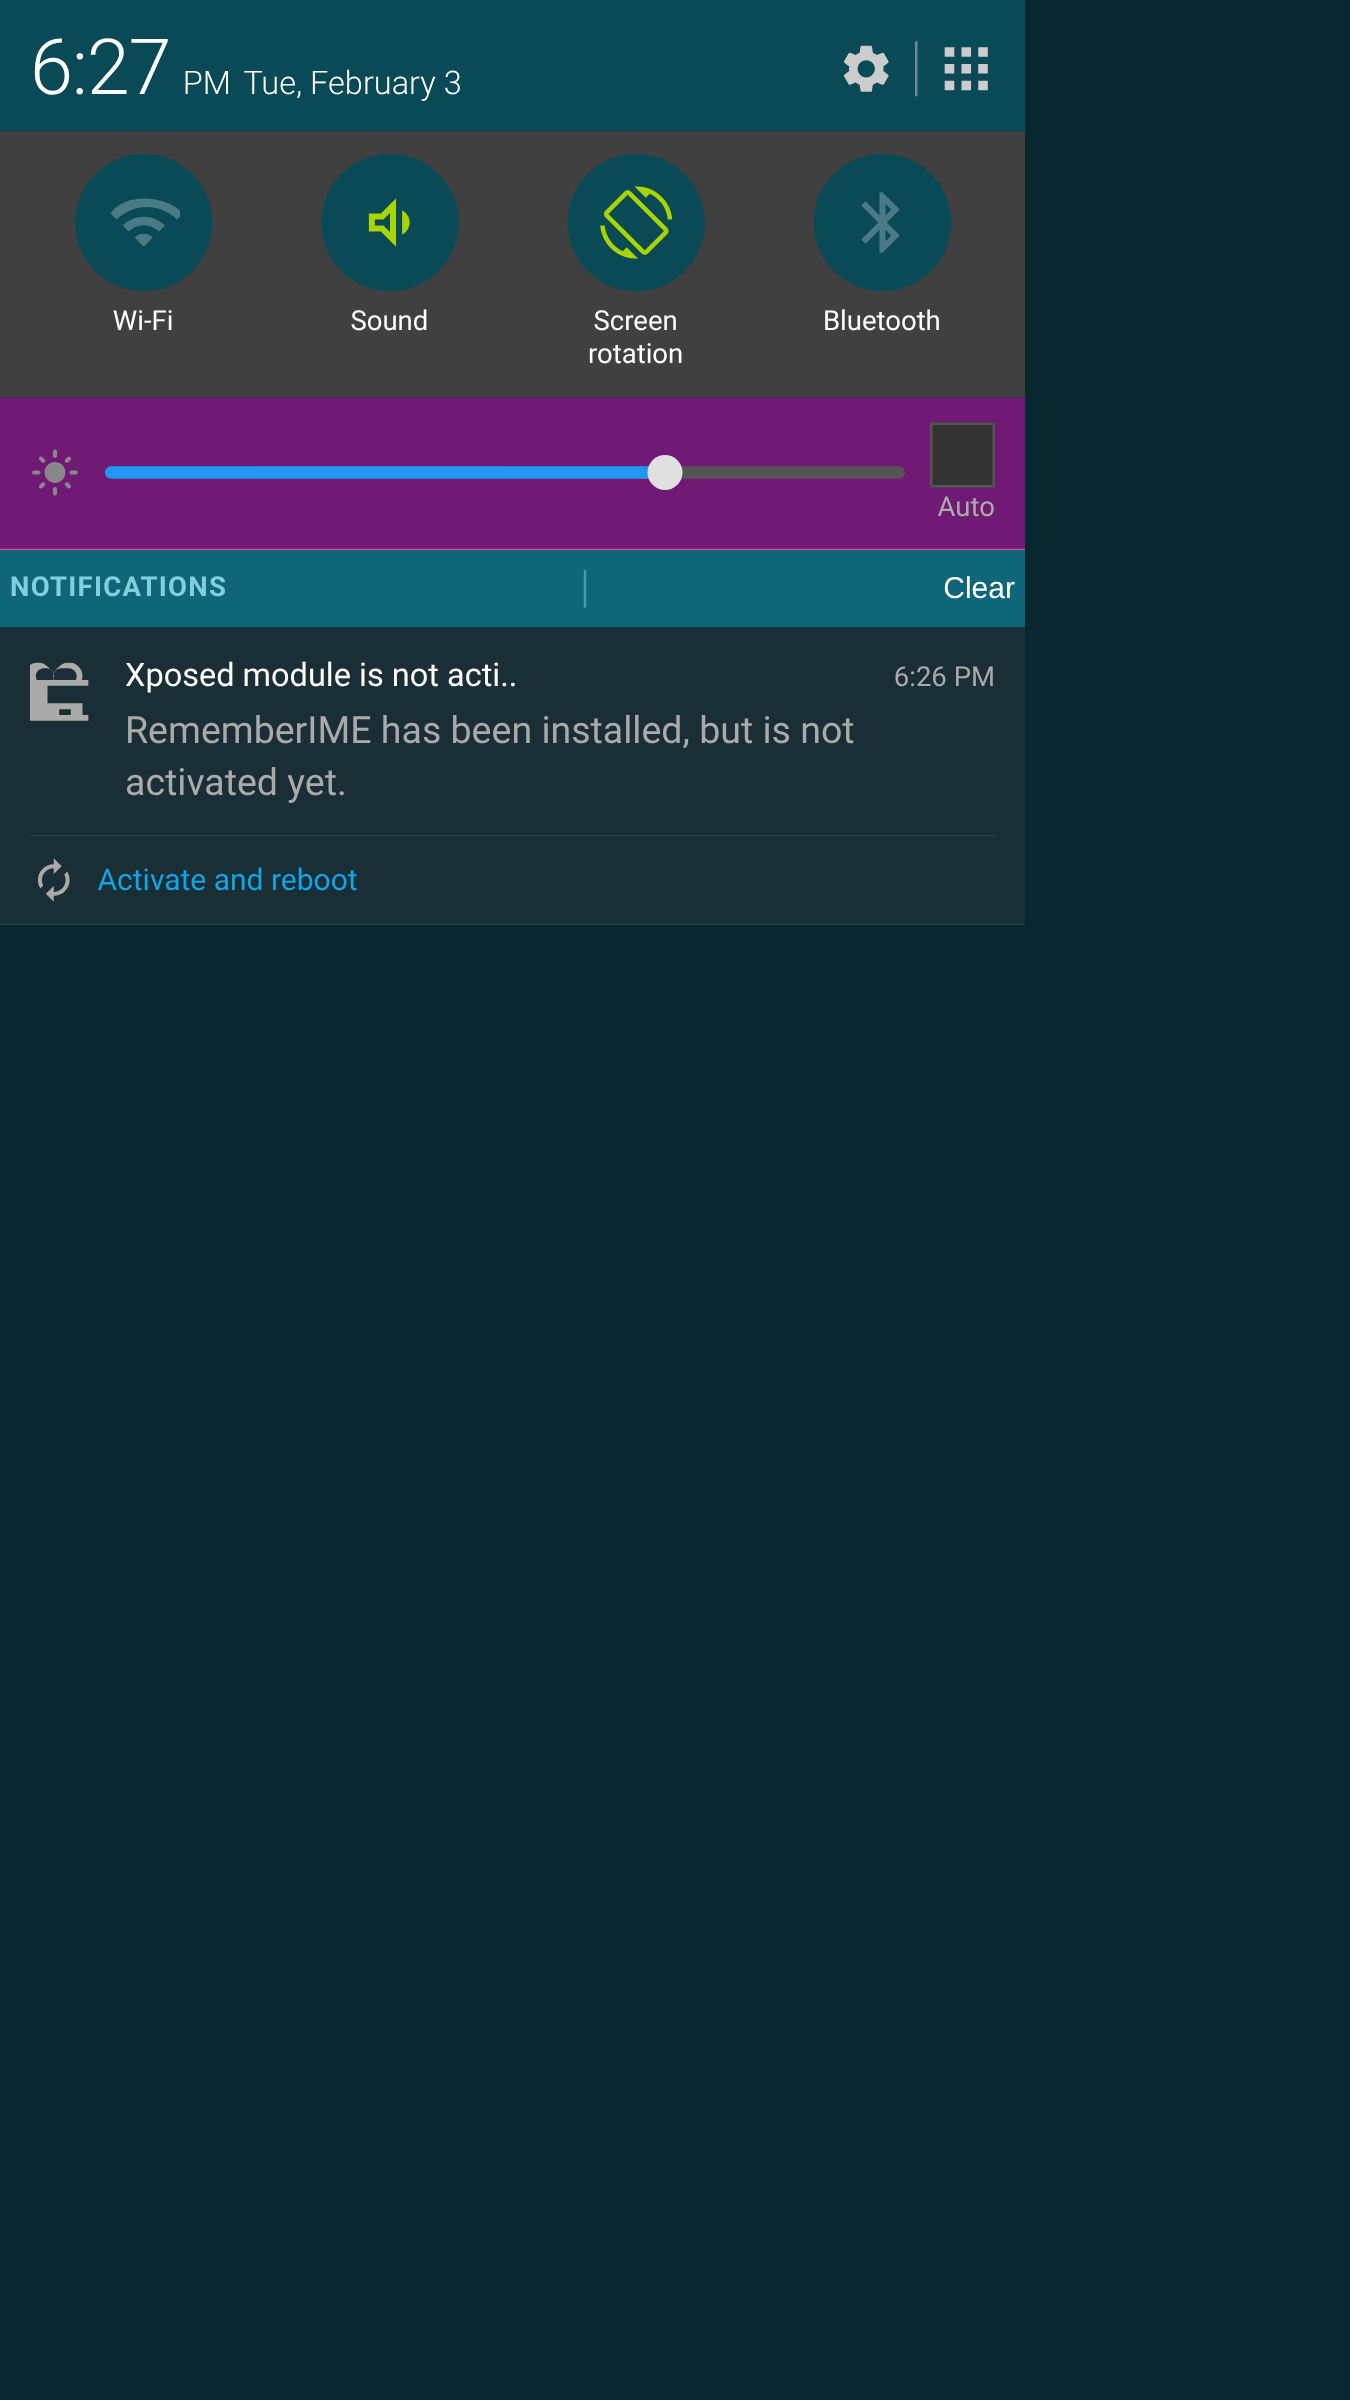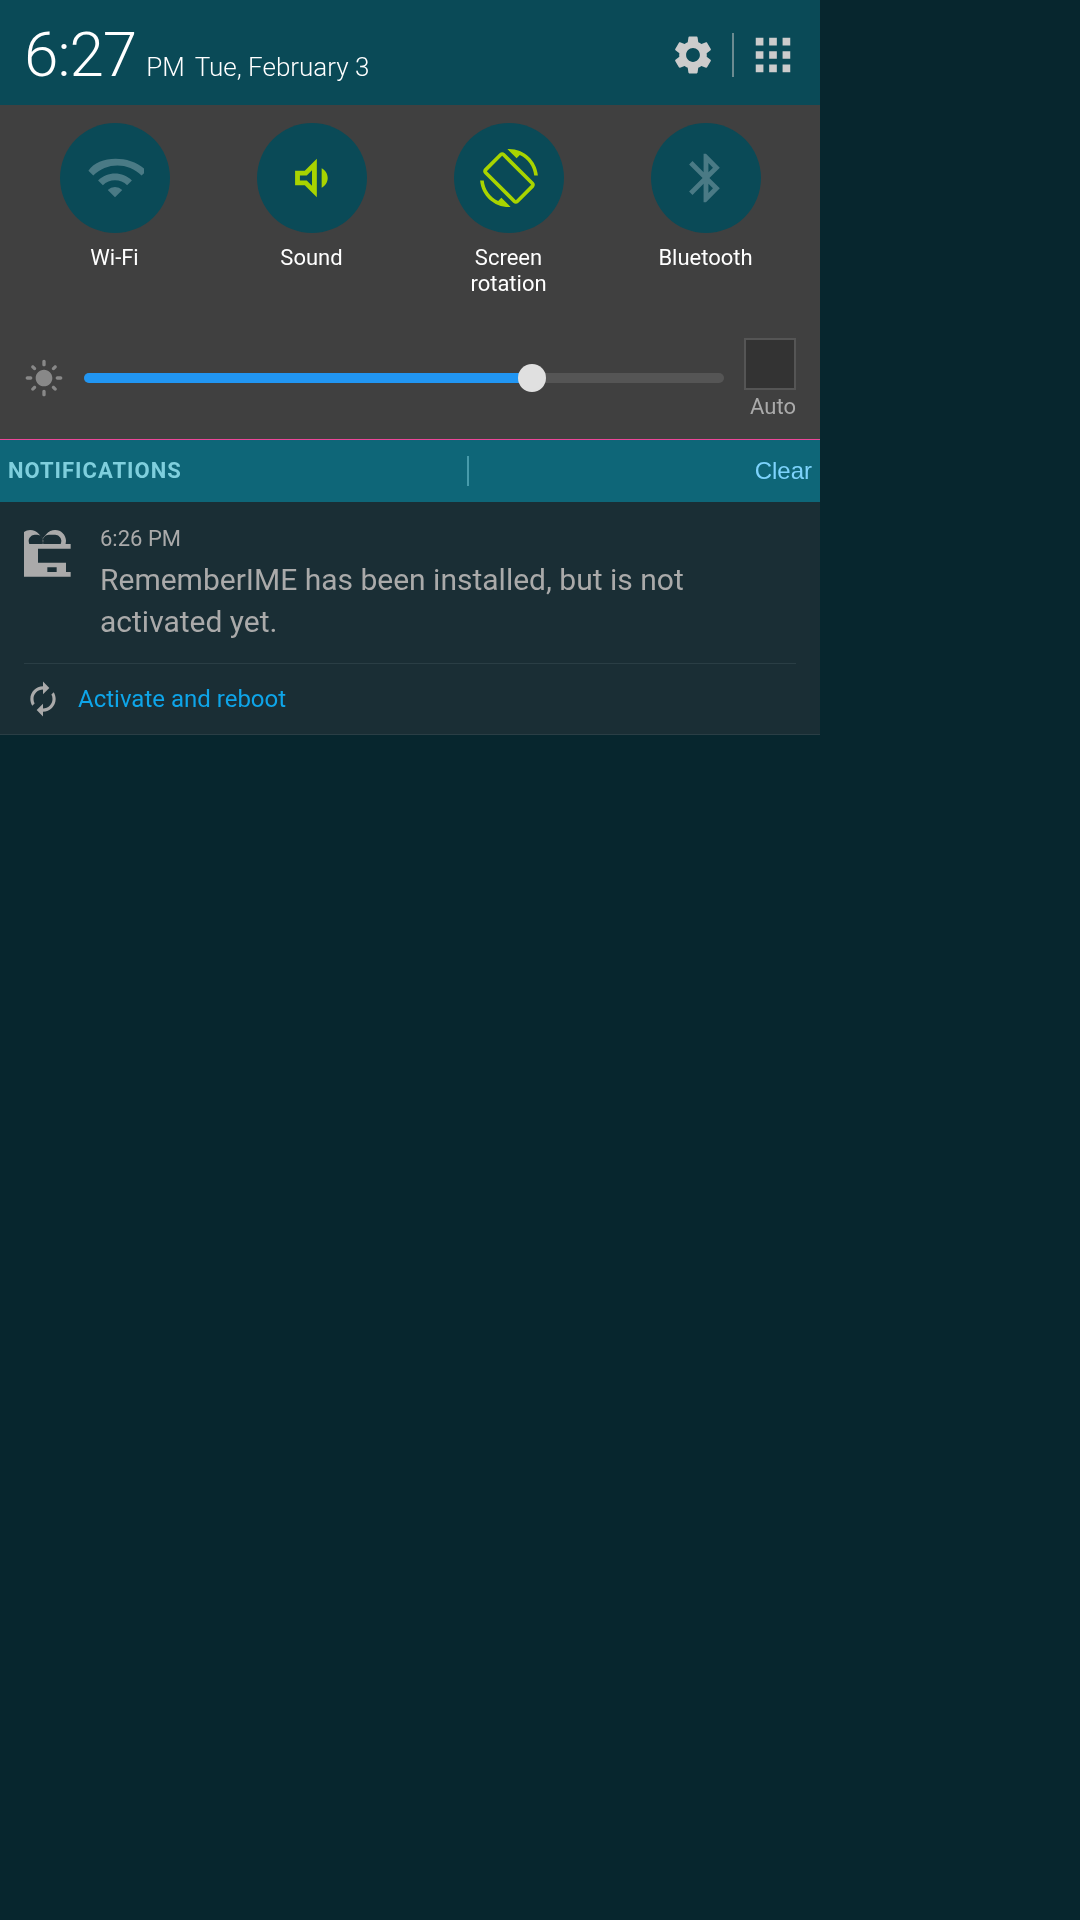--- a/index.html
+++ b/index.html
@@ -117,21 +117,21 @@
 
     .qs-label {
       font-size: 22px;
       color: #ffffff;
       text-align: center;
       line-height: 1.2;
     }
 
     
     .brightness-bar {
-      background-color: #404040;
+      background-color: #701a75;
       padding: 20px 24px;
       display: flex;
       align-items: center;
       gap: 20px;
     }
 
     .brightness-icon {
       width: 40px;
       height: 40px;
       fill: #888888;
@@ -214,21 +214,21 @@
 
     .divider-notif {
       width: 2px;
       height: 30px;
       background: #7fcfdd;
       opacity: 0.5;
     }
 
     .clear-button {
       font-size: 24px;
-      color: #7dd3fc;
+      color: #ffffff;
       background: none;
       border: none;
       cursor: pointer;
     }
 
     
     .notification-card {
       background-color: #1a2e35;
       margin: 0;
       padding: 24px 24px 0 24px;
@@ -400,20 +400,21 @@
 
 <div class="notification-card">
   <div class="notif-top">
     <div class="notif-icon-container">
       <svg class="notif-icon-svg" viewBox="0 0 24 24">
         <path d="M20 6h-2.18c.07-.44.18-.88.18-1.36C18 2.1 15.9 0 13.36 0c-1.46 0-2.8.66-3.73 1.7L8 3.5l-1.63-1.8C5.44.66 4.1 0 2.64 0 .1 0-2 2.1-2 4.64c0 .48.11.92.18 1.36H-4v2h2v10H-4v2h24v-2h-2V8h2V6zM13.36 2c1.35 0 2.64 1.29 2.64 2.64 0 .48-.1.87-.27 1.36H8.27C8.1 5.51 8 5.12 8 4.64 8 3.29 9.29 2 10.64 2h2.72zM5.64 2c1.35 0 2.64 1.29 2.64 2.64 0 .48-.1.87-.27 1.36H2.27C2.1 5.51 2 5.12 2 4.64 2 3.29 3.29 2 4.64 2h1zM14 18H10v-2h4v2zm0-4H6V8h12v6h-4z"></path>
       </svg>
     </div>
     <div class="notif-content">
       <div class="notif-title-row">
+        <span class="notif-title">Xposed module is not acti..</span>
         <span class="notif-time">6:26 PM</span>
       </div>
       <p class="notif-body">RememberIME has been installed, but is not activated yet.</p>
     </div>
   </div>
   <div class="notif-divider"></div>
   <div class="notif-action">
     <svg class="action-icon-svg" viewBox="0 0 24 24">
       <path d="M12 6v3l4-4-4-4v3c-4.42 0-8 3.58-8 8 0 1.57.46 3.03 1.24 4.26L6.7 14.8c-.45-.83-.7-1.79-.7-2.8 0-3.31 2.69-6 6-6zm6.76 1.74L17.3 9.2c.44.84.7 1.79.7 2.8 0 3.31-2.69 6-6 6v-3l-4 4 4 4v-3c4.42 0 8-3.58 8-8 0-1.57-.46-3.03-1.24-4.26z"></path>
     </svg>

